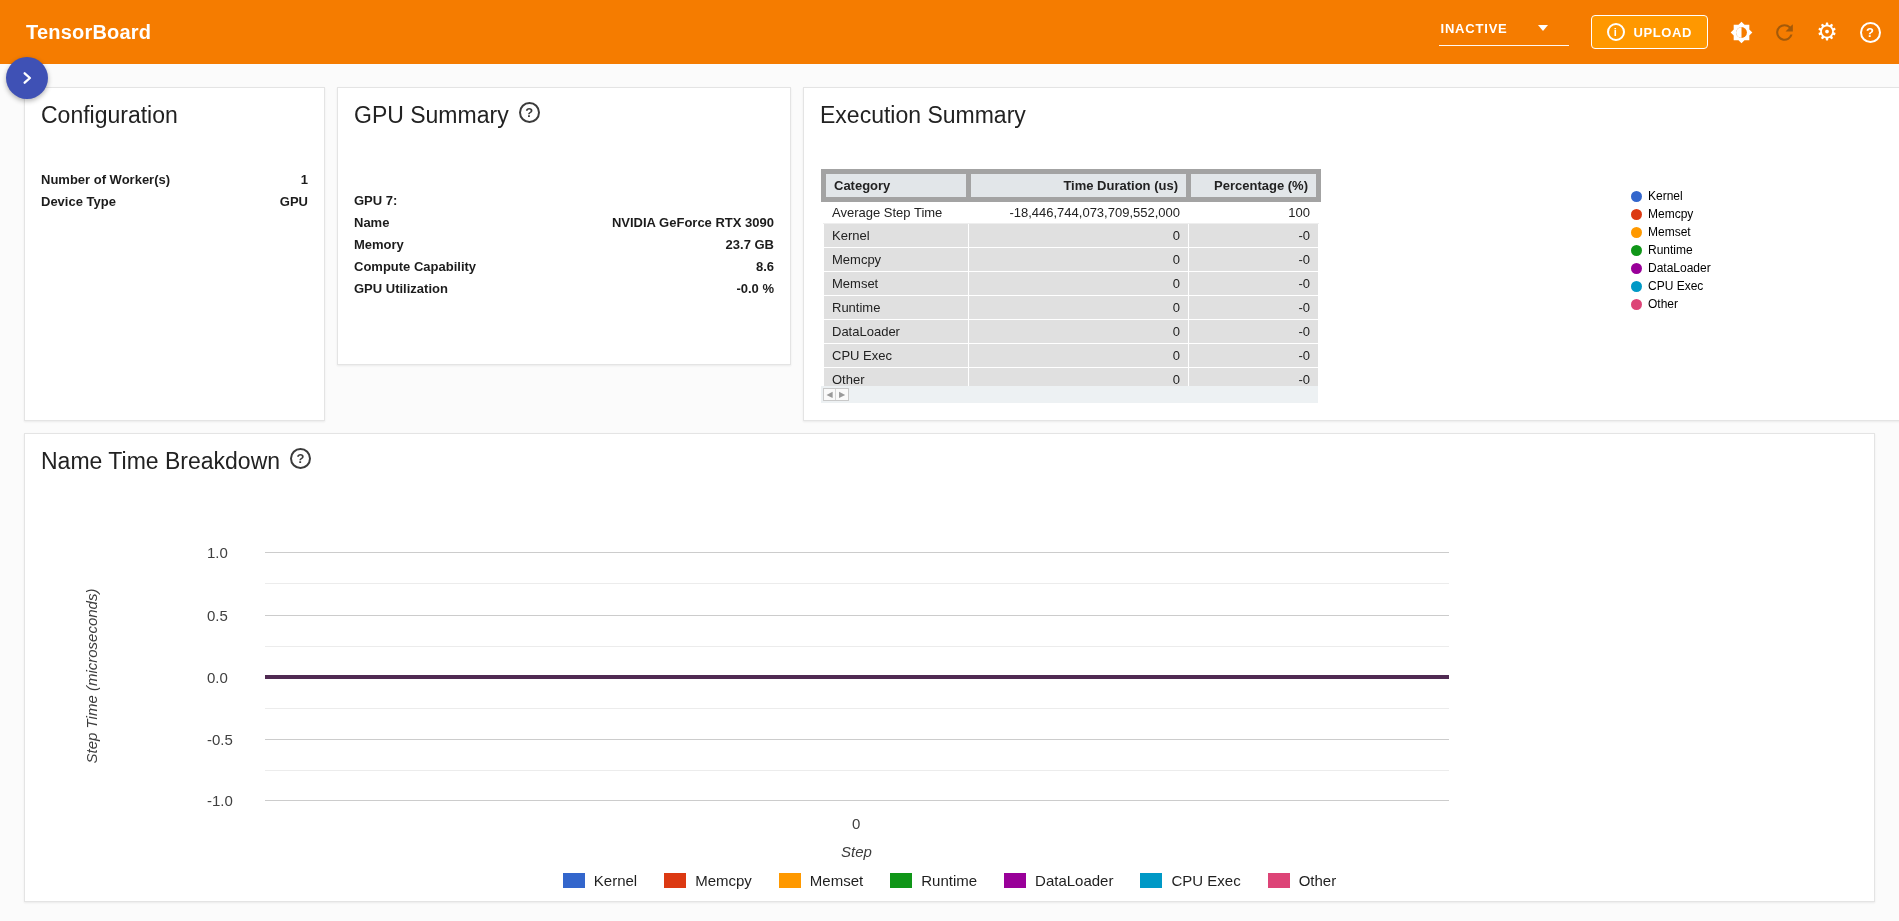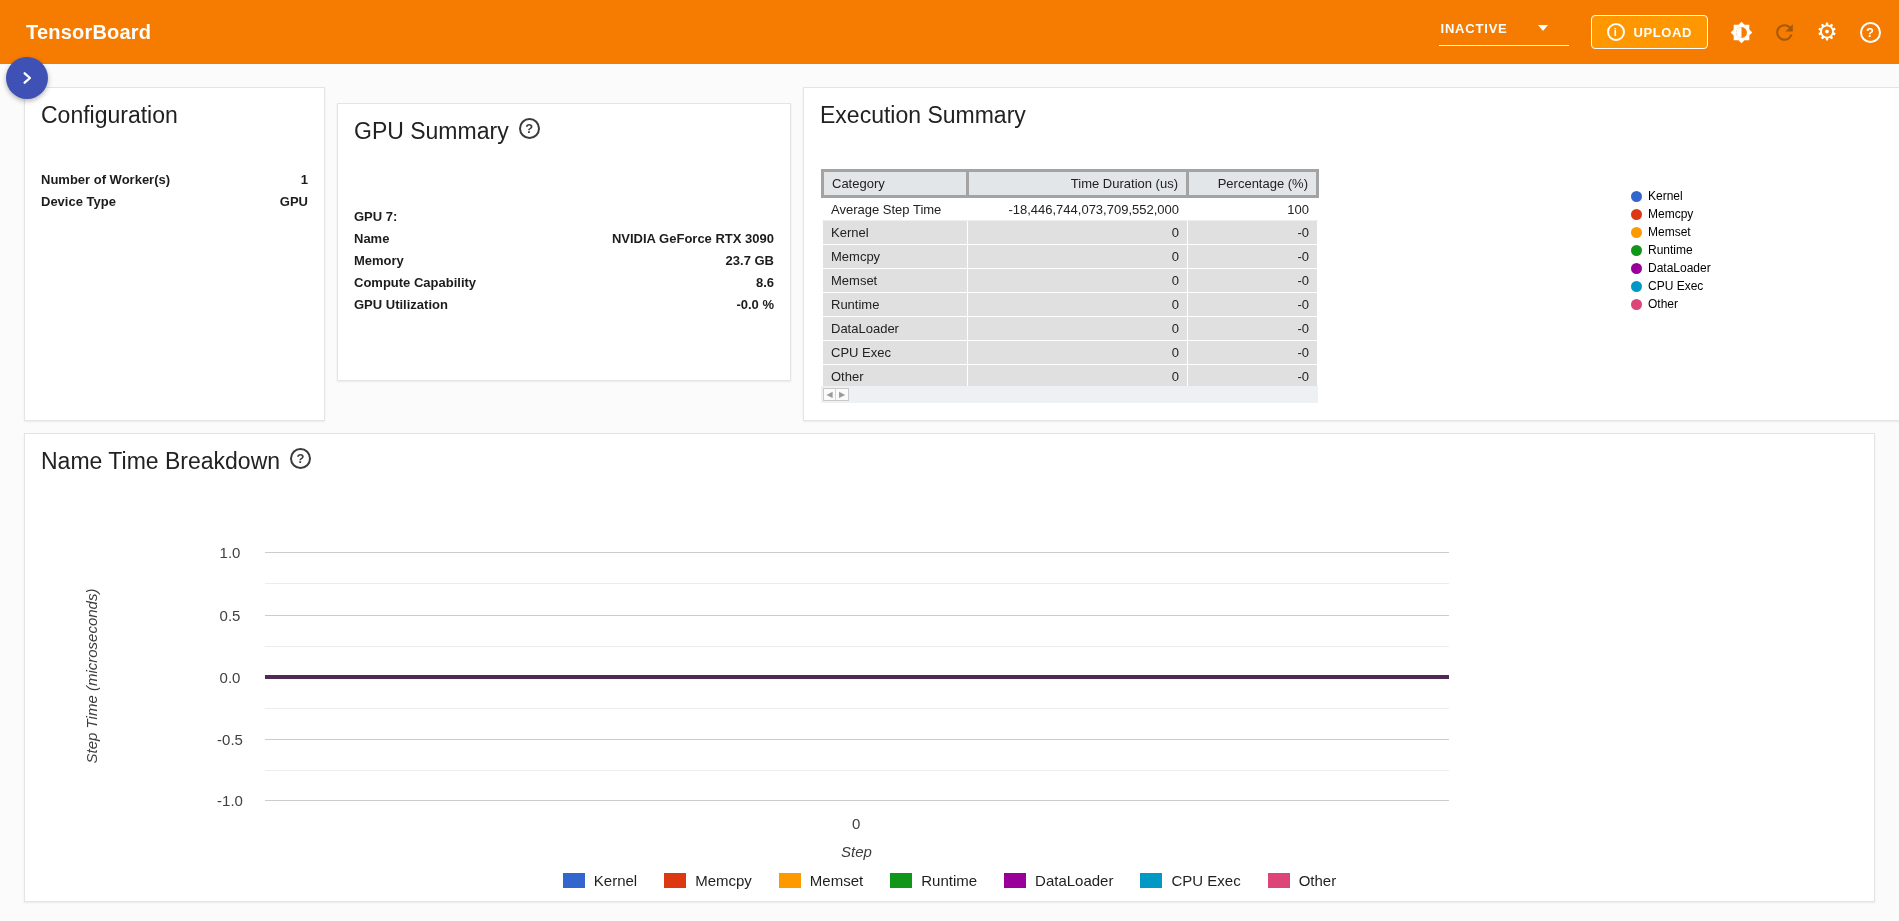--- a/index.html
+++ b/index.html
@@ -57,43 +57,43 @@
     background:#3f51b5; box-shadow:0 2px 5px rgba(0,0,0,.3);
     display:flex; align-items:center; justify-content:center; cursor:pointer; z-index:5;
   }
 
   
   .card {
     position:absolute; background:#fff;
     border:1px solid #e4e4e4; box-shadow:0 1px 2px rgba(0,0,0,.07);
   }
   #card-config { left:24px;  top:87px;  width:301px;  height:334px; }
-  #card-gpu    { left:337px; top:103px;  width:454px;  height:278px;padding-left:28px; }
+  #card-gpu    { left:337px; top:87px;  width:454px;  height:278px;padding-left:28px; }
   #card-exec   { left:803px; top:87px;  width:1288px; height:334px; }
   #card-step   { left:24px;  top:433px; width:1851px; height:469px; }
   .card-title {
     position:absolute; left:16px; top:14px; font-size:23px; color:#222;
     display:flex; gap:10px; font-weight:400;
   }
   .help-ic {
     width:21px; height:21px; border:2px solid #3b3b3b; border-radius:50%;
     display:flex; align-items:center; justify-content:center;
     font-size:13px; font-weight:700; color:#3b3b3b; cursor:pointer;
   }
   .kv {
     position:absolute; left:16px; right:16px;
     font-size:13px; font-weight:700; color:#1c1c1c;
     display:flex; justify-content:space-between; line-height:16px;
   }
 
   
   .gtable { position:absolute; left:17px; top:81px; border-collapse:collapse; font-size:13px; color:#222; }
   .gtable th {
-    background:#e2e6e9; font-weight:400; text-align:center;
-    border:3px solid #a3a3a3; padding:4px 8px; height:25px;
+    background:#e2e6e9; font-weight:700; text-align:center;
+    border:5px solid #a3a3a3; padding:4px 8px; height:25px;
   }
   .gtable td { border:1px solid #fff; padding:3px 8px; height:24px; }
   .gtable .col-cat { width:145px; text-align:left; }
   .gtable .col-dur { width:220px; text-align:right; }
   .gtable .col-pct { width:130px; text-align:right; }
   .gtable tr.shaded td { background:#e0e0e0; }
   .gtable tr.plain td { background:#fff; border-bottom:1px solid #eee; }
   .gpager {
     position:absolute; left:17px; top:298px; width:497px; height:17px;
     background:#edf1f3; display:flex; align-items:center; padding-left:2px;
@@ -109,21 +109,21 @@
 
   .exec-legend { position:absolute; left:827px; top:99px; }
   .exec-legend .li { display:flex; align-items:center; gap:6px; height:18px; }
   .exec-legend .dot { width:11px; height:11px; border-radius:50%; }
   .exec-legend .lt { font-size:12px; color:#000; }
 
   
   .grid { position:absolute; left:240px; width:1184px; height:1px; background:#ccc; }
   .grid.minor { background:#ececec; }
   .zero-line { position:absolute; left:240px; width:1184px; height:4px; background:#502a52; }
-  .ytick { position:absolute; width:46px; text-align:center; font-size:15px; color:#404040; }
+  .ytick { position:absolute; width:46px; text-align:left; font-size:15px; color:#404040; }
   .xtick { position:absolute; font-size:15px; color:#404040; }
   .ylab {
     position:absolute; left:66px; top:242px; transform:translate(-50%,-50%) rotate(-90deg);
     font-size:15px; font-style:italic; color:#3d3d3d; white-space:nowrap;
   }
   .xlab { position:absolute; font-size:15px; font-style:italic; color:#3d3d3d; }
   .chart-legend {
     position:absolute; left:0; right:0; top:438px;
     display:flex; justify-content:center; align-items:center; gap:27px;
   }

